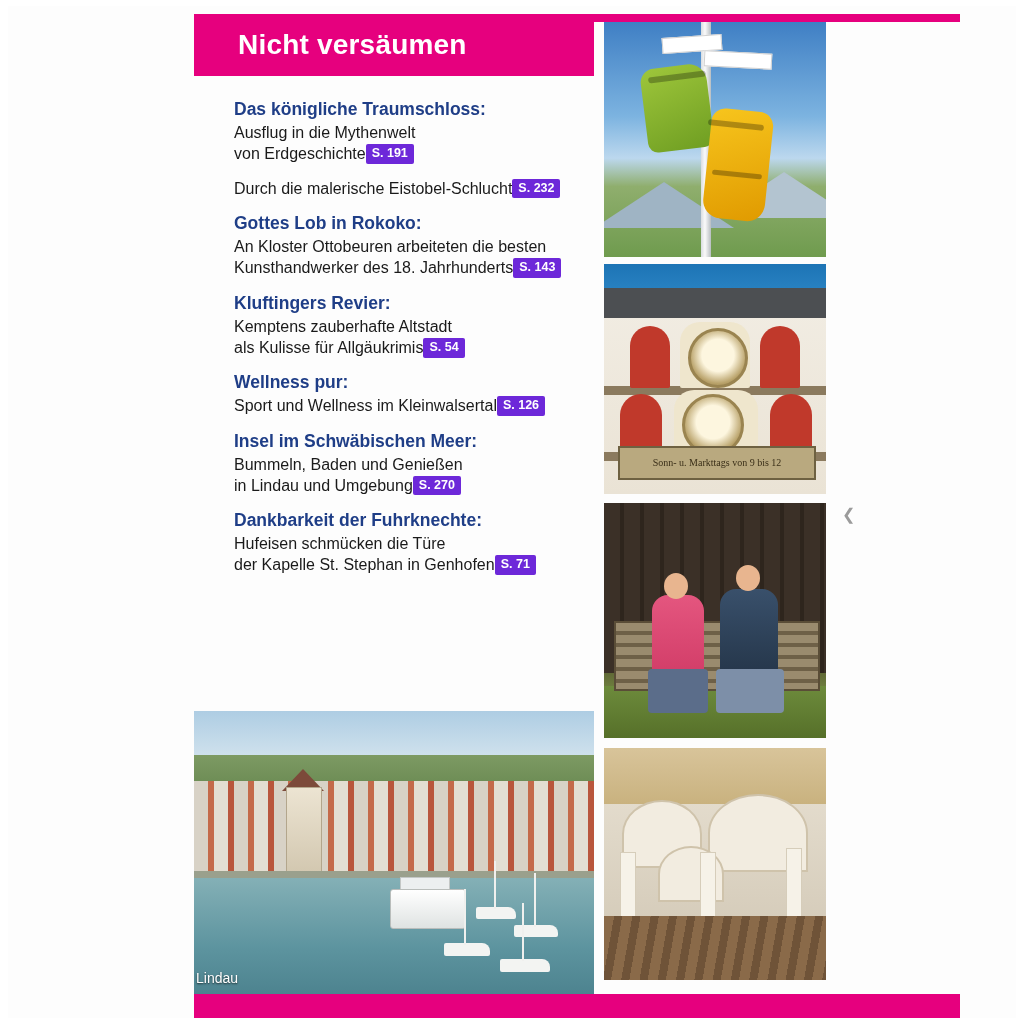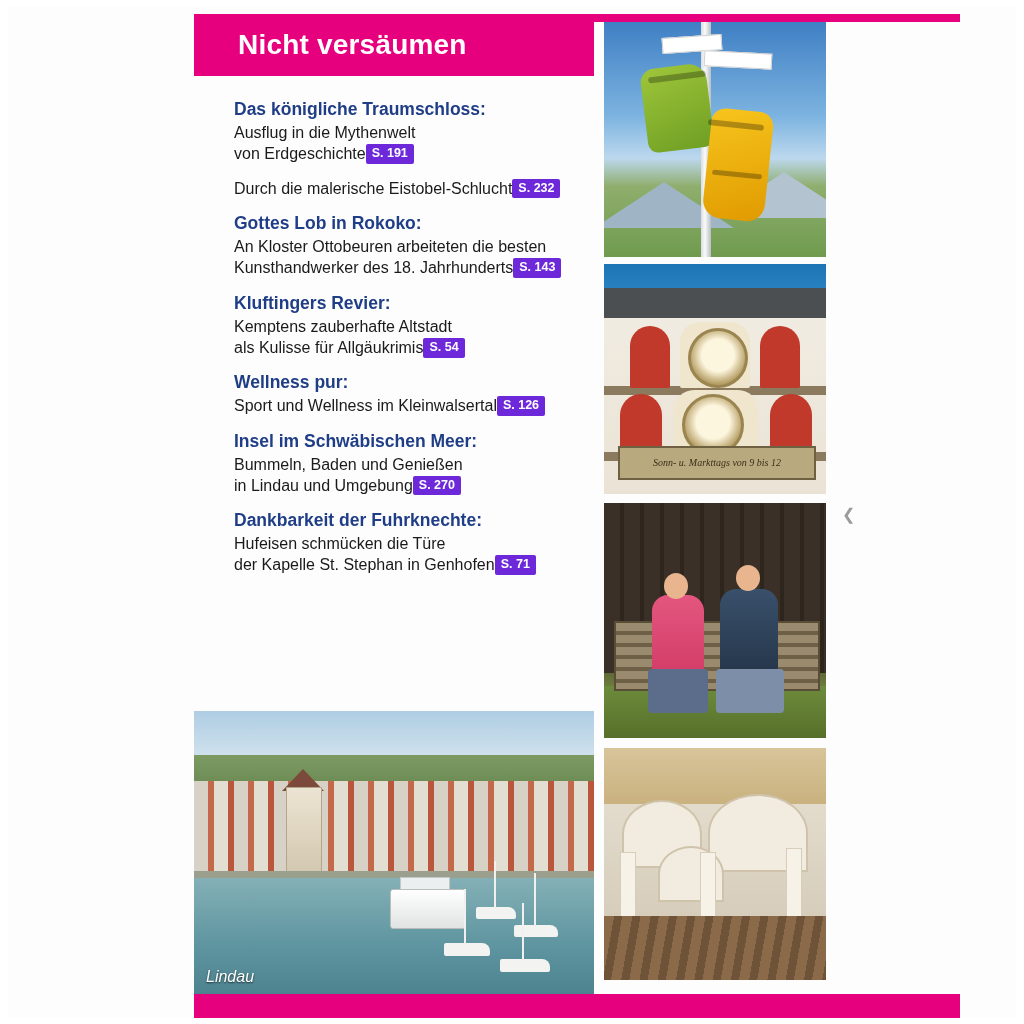--- a/index.html
+++ b/index.html
@@ -99,28 +99,27 @@
     padding: 1px 6px 2px 6px;
     border-radius: 2px;
     vertical-align: 2px;
     white-space: nowrap;
   }
   
   .photo {
     position: absolute;
     overflow: hidden;
     background: #cfd6da;
-    font-style: italic;
   }
   .photo .cap {
     position: absolute;
-    left: 12px;
+    left: 2px;
     bottom: 8px;
     color: #ffffff;
-    font-size: 16px;
+    font-size: 14px;
     text-shadow: 0 1px 2px rgba(0,0,0,.7);
   }
   
   #photo-backpacks {
     left: 596px; top: 16px; width: 222px; height: 235px;
     background: linear-gradient(#3f7fc4 0%, #7cb3e0 40%, #bcd8ee 58%, #8fae6d 70%, #6f9b4e 100%);
   }
   .mountain {
     position: absolute;
     width: 0; height: 0;

